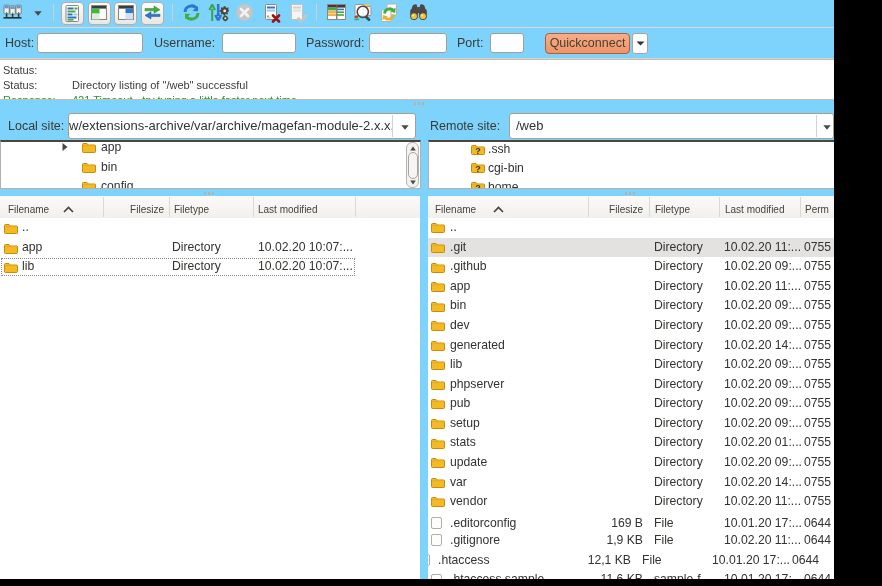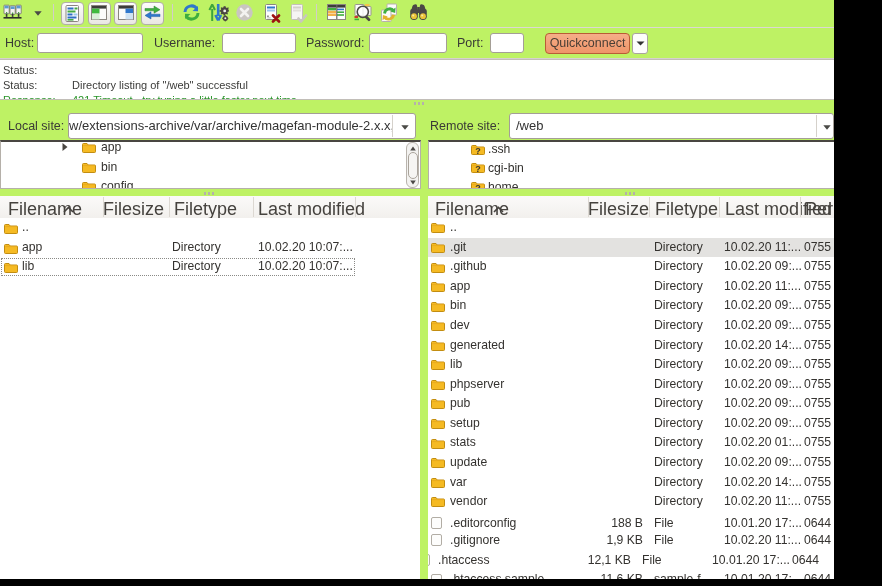--- a/index.html
+++ b/index.html
@@ -1,24 +1,24 @@
 <!DOCTYPE html>
 <html><head><meta charset="utf-8"><style>
 html,body{margin:0;padding:0}
 body{width:882px;height:586px;background:#000;font-family:"Liberation Sans",sans-serif;position:relative;overflow:hidden}
 .abs{position:absolute}
-#win{position:absolute;left:0;top:0;width:834px;height:579px;background:#bef264;overflow:hidden}
+#win{position:absolute;left:0;top:0;width:834px;height:579px;background:#7dd3fc;overflow:hidden}
 .tbtn{position:absolute;top:2px;width:23px;height:23px;border:1px solid #b3aea7;border-radius:4px;background:linear-gradient(#fdfdfc,#e9e7e3);box-sizing:border-box}
 .sep{position:absolute;top:4px;width:1px;height:17px;background:#d2cec8}
 .lbl{position:absolute;font-size:12.5px;color:#3a3a36;line-height:20px}
 .inp{position:absolute;top:5px;height:20px;background:#fff;border:1px solid #a49e96;border-radius:3px;box-sizing:border-box}
 .logline{position:absolute;font-size:11px;color:#3b3b39;white-space:pre}
 .green{color:#289428}
 .combo{position:absolute;top:113px;height:26px;background:#fff;border:1px solid #a49e96;border-radius:3px;box-sizing:border-box}
-.hdrt{position:absolute;font-size:18px;color:#45423e;top:3px;line-height:21px}
+.hdrt{position:absolute;font-size:10px;color:#45423e;top:3px;line-height:21px}
 .hdiv{position:absolute;top:1px;width:1px;height:20px;background:#dcd8d2}
 .ct{position:absolute;font-size:12.2px;color:#34322f;line-height:19.56px;white-space:pre}
 .tt{position:absolute;font-size:12.2px;color:#34322f;line-height:19px;white-space:pre}
 </style></head><body>
 <div id="win">
 <div class="abs" style="left:0;top:0;width:834px;height:28px;border-bottom:1px solid #dcd8d3;box-sizing:border-box">
       <svg class="abs" style="left:3px;top:3px" width="19" height="18" viewBox="0 0 19 18">
 <g stroke="#6d6a66" stroke-width="0.8" fill="#f4f3f1">
 <rect x="1" y="2.2" width="5.2" height="8.5" rx="0.5"></rect>
 <rect x="7" y="2.8" width="5.2" height="8.5" rx="0.5"></rect>
@@ -459,21 +459,21 @@
           <span class="ct" style="left:22px">vendor</span>
           <span class="ct" style="left:226px">Directory</span>
           <span class="ct" style="left:296px">10.02.20 11:...</span>
           <span class="ct" style="left:376px">0755</span>
         </div>
 <div class="abs" style="left:428px;top:514px;width:406px;height:19.6px;padding-left:37px;">
           <svg class="abs" style="left:3px;top:3.2799999999999994px" width="11" height="12" viewBox="0 0 11 12">
             <rect x="0.5" y="0.5" width="10" height="11" rx="1.5" fill="#fdfdfc" stroke="#b2ada5"></rect>
           </svg>
           <span class="ct" style="left:22px">.editorconfig</span>
-          <span class="ct" style="left:130px;width:85px;text-align:right">188 B</span>
+          <span class="ct" style="left:130px;width:85px;text-align:right">169 B</span>
           <span class="ct" style="left:226px">File</span>
           <span class="ct" style="left:296px">10.01.20 17:...</span>
           <span class="ct" style="left:376px">0644</span>
         </div>
 <div class="abs" style="left:428px;top:531.2px;width:406px;height:19.6px;">
           <svg class="abs" style="left:3px;top:3.2799999999999994px" width="11" height="12" viewBox="0 0 11 12">
             <rect x="0.5" y="0.5" width="10" height="11" rx="1.5" fill="#fdfdfc" stroke="#b2ada5"></rect>
           </svg>
           <span class="ct" style="left:22px">.gitignore</span>
           <span class="ct" style="left:130px;width:85px;text-align:right">1,9 KB</span>

